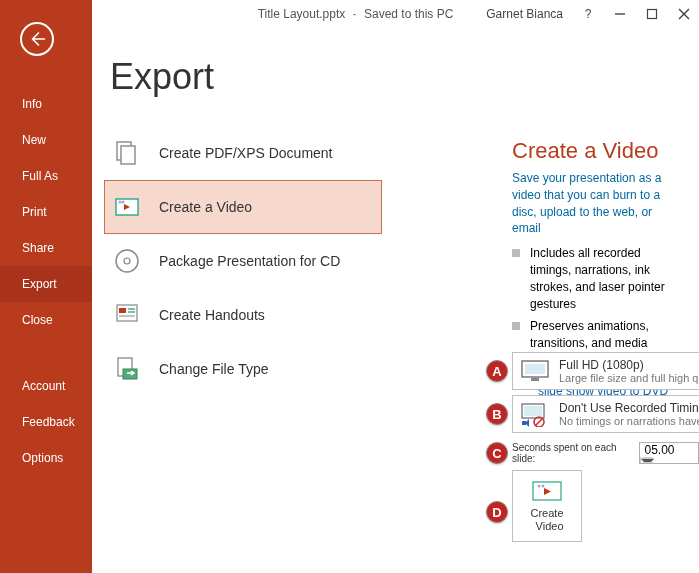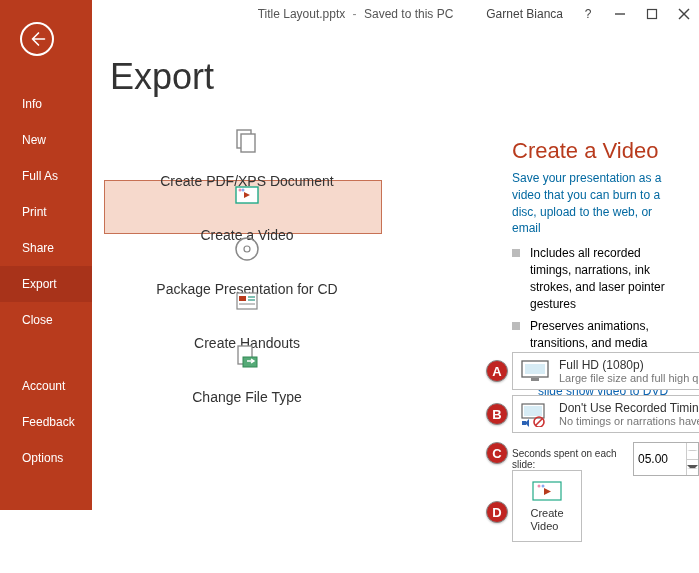--- a/index.html
+++ b/index.html
@@ -4,33 +4,33 @@
 <style>
 * { box-sizing: border-box; margin: 0; padding: 0; font-family: "Segoe UI", Arial, sans-serif; }
 body { width: 699px; height: 573px; background: #fff; overflow: hidden; position: relative; }
 
 .titlebar { position: absolute; top: 0; left: 0; right: 0; height: 28px; display: flex; align-items: center; }
 .titlebar .center { position: absolute; left: 12px; right: 0; text-align: center; font-size: 12px; color: #555; }
 .titlebar .dash { color: #888; margin: 0 4px; }
 .titlebar .right { position: absolute; right: 8px; display: flex; align-items: center; gap: 18px; font-size: 12px; color: #444; }
 .win-btn { width: 14px; height: 14px; display: inline-flex; align-items: center; justify-content: center; }
 
-.sidebar { position: absolute; top: 0; left: 0; width: 92px; height: 510px; background: #b83b1d; color: #fff; }
+.sidebar { position: absolute; top: 0; left: 0; width: 92px; height: 573px; background: #b83b1d; color: #fff; }
 .back-circle { width: 34px; height: 34px; border: 2px solid #fff; border-radius: 50%; margin: 22px 0 0 20px; display: flex; align-items: center; justify-content: center; cursor: pointer; }
 .back-circle svg { width: 18px; height: 18px; }
 .side-list { margin-top: 30px; }
 .side-item { height: 36px; font-size: 12px; color: #fff; display: flex; align-items: center; padding-left: 22px; cursor: pointer; }
 .side-item.selected { background: #a8331a; }
 .side-gap { height: 30px; }
 
 .main { position: absolute; left: 92px; top: 0; right: 0; bottom: 0; padding: 0; }
 .page-title { font-size: 36px; font-weight: 300; color: #333; margin: 56px 0 28px 18px; }
 
 .export-list { margin-left: 12px; width: 278px; }
-.export-item { height: 54px; display: flex; align-items: center; padding-left: 8px; cursor: pointer; border: 1px solid transparent; gap: 18px; flex-direction: column; }
+.export-item { height: 54px; display: flex; align-items: center; padding-left: 8px; cursor: pointer; border: 1px solid transparent; gap: 18px; }
 .export-item.active { background: #f6d9cc; border: 1px solid #c77154; }
 .export-icon { width: 28px; height: 28px; display: flex; align-items: center; justify-content: center; }
 .export-label { font-size: 14px; color: #333; }
 
 .rpanel { position: absolute; left: 420px; top: 138px; right: 20px; }
 .rtitle { font-size: 22px; color: #b83b1d; font-weight: 400; }
 .rdesc { font-size: 12px; color: #0369a1; margin-top: 6px; line-height: 1.4; }
 .bullets { margin-top: 8px; }
 .bullet { display: flex; gap: 10px; font-size: 12px; color: #000000; margin-top: 6px; line-height: 1.4; }
 .bullet .sq { width: 8px; height: 8px; background: #bbb; margin-top: 4px; flex-shrink: 0; }
@@ -47,31 +47,31 @@
 .dd-sub { font-size: 11px; color: #777; white-space: nowrap; overflow: hidden; text-overflow: ellipsis; }
 
 .callout { position: absolute; width: 22px; height: 22px; border-radius: 50%; background: #c02522; color: #fff; font-weight: bold; font-size: 13px; display: flex; align-items: center; justify-content: center; border: 1px solid #888; box-shadow: 0 1px 2px rgba(0,0,0,0.2); }
 .callout.A { left: 394px; top: 360px; }
 .callout.B { left: 394px; top: 403px; }
 .callout.C { left: 394px; top: 442px; }
 .callout.D { left: 394px; top: 501px; }
 
 .seconds-row { position: absolute; left: 420px; top: 442px; display: flex; align-items: center; gap: 10px; }
 .seconds-label { font-size: 10px; color: #333; }
-.spinner { width: 66px; height: 34px; border: 1px solid #b0b0b0; display: flex; position: relative; }
+.spinner { width: 66px; height: 22px; border: 1px solid #b0b0b0; display: flex; position: relative; flex-direction: column; }
 .spinner input { border: none; width: 52px; font-size: 12px; padding: 0 4px; outline: none; }
 .spin-btns { width: 14px; display: flex; flex-direction: column; border-left: 1px solid #ccc; }
 .spin-btns div { flex: 1; display: flex; align-items: center; justify-content: center; cursor: pointer; }
 .spin-btns div:first-child { border-bottom: 1px solid #ccc; }
 .tri-up { width: 0; height: 0; border-left: 3px solid transparent; border-right: 3px solid transparent; border-bottom: 3px solid #555; }
 .tri-down { width: 0; height: 0; border-left: 3px solid transparent; border-right: 3px solid transparent; border-top: 3px solid #555; }
 
 .create-btn { position: absolute; left: 420px; top: 470px; width: 70px; height: 72px; border: 1px solid #bfbfbf; background: #fff; display: flex; flex-direction: column; align-items: center; justify-content: center; gap: 4px; cursor: pointer; }
 .create-btn .ic { width: 32px; height: 24px; }
-.create-btn .lbl { font-size: 11px; color: #333; text-align: left; line-height: 1.2; }
+.create-btn .lbl { font-size: 11px; color: #333; text-align: right; line-height: 1.2; }
 </style>
 </head>
 <body>
 
 <div class="titlebar">
   <div class="center">
     <span>Title Layout.pptx</span>
     <span class="dash">-</span>
     <span>Saved to this PC</span>
   </div>

